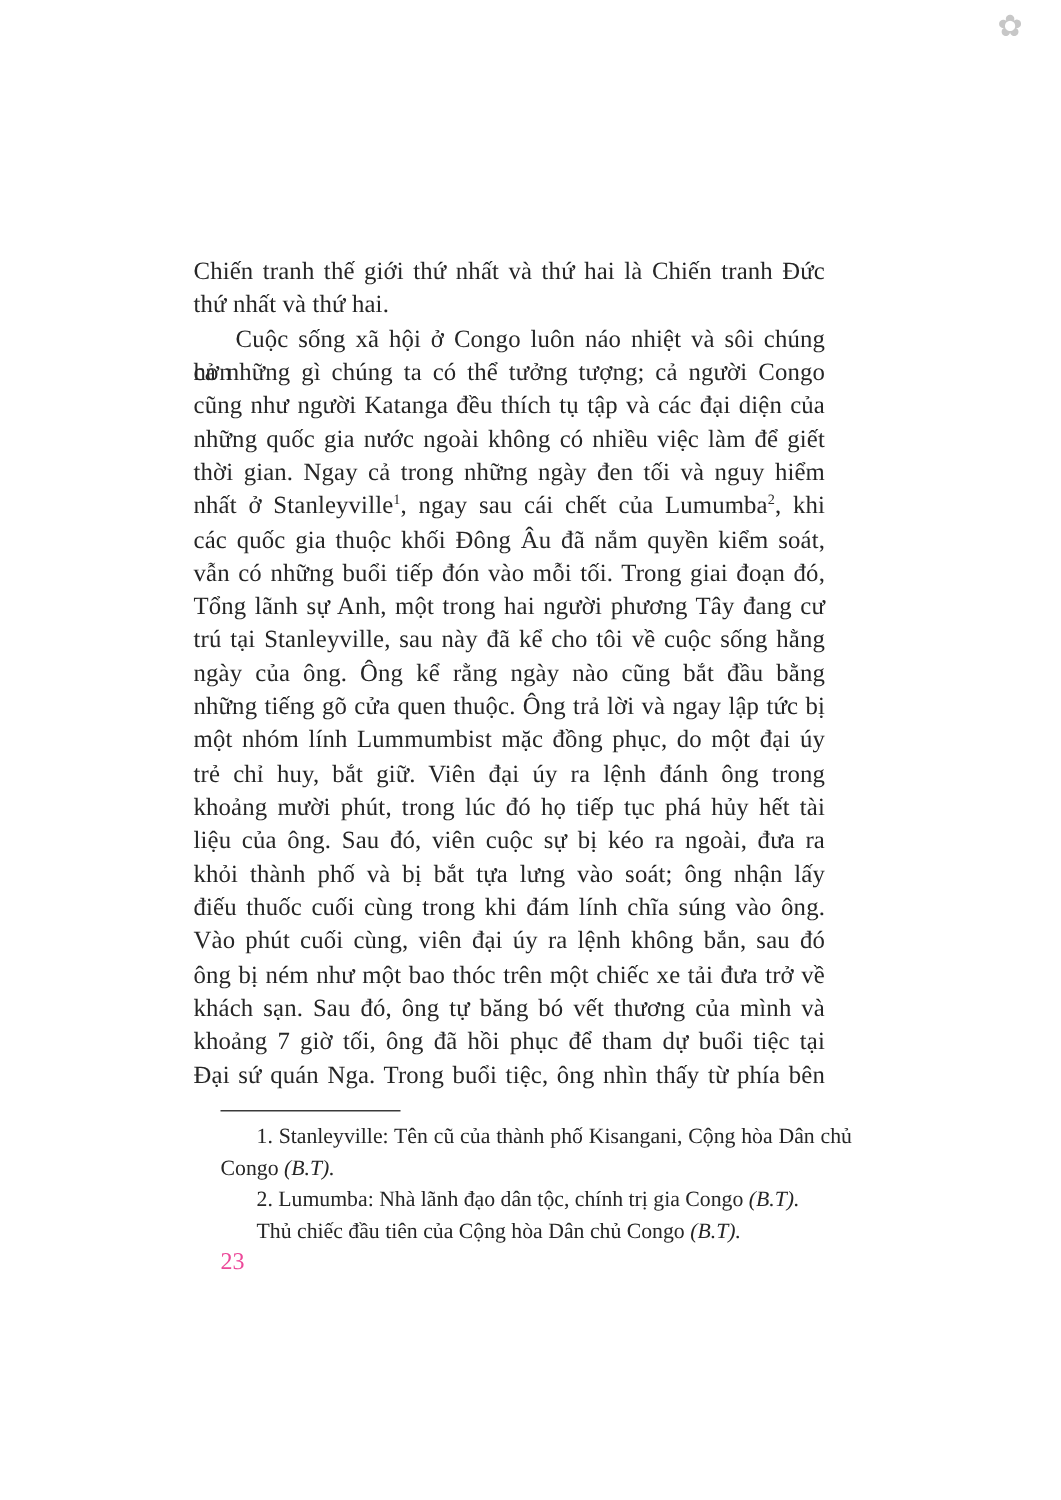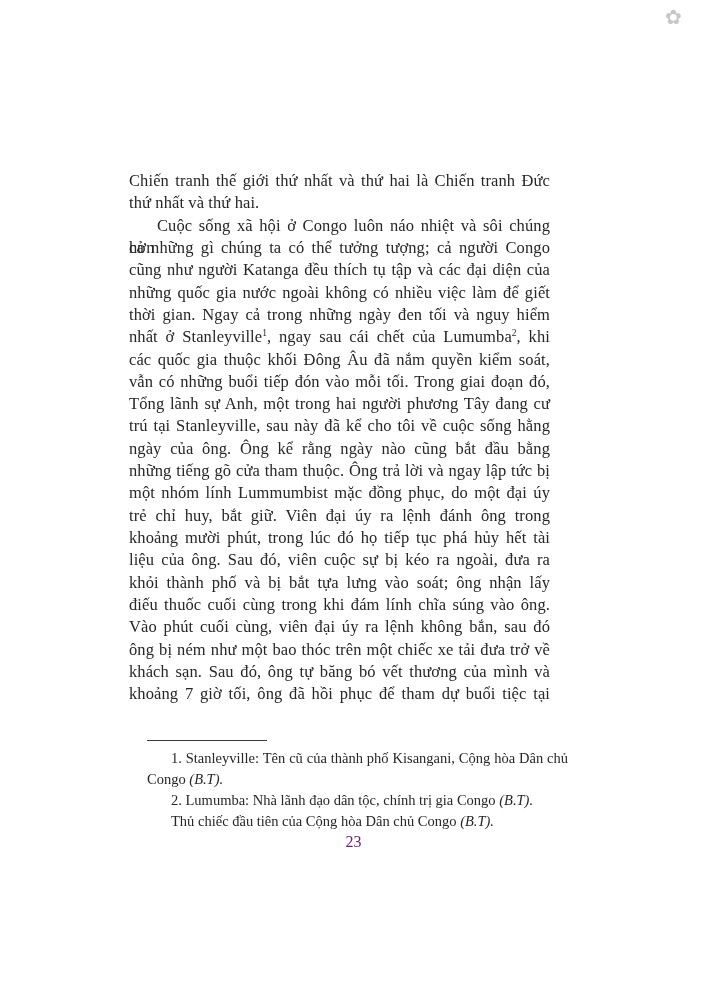--- a/index.html
+++ b/index.html
@@ -81,24 +81,24 @@
   }
   .it {
     font-style: italic;
     text-align: center;
   }
   .pagenum {
     position: absolute;
     left: 147px;
     top: 831px;
     width: 413px;
-    text-align: center;
+    text-align: left;
     font-size: 16px;
     line-height: 22px;
-    color: #701a75;
+    color: #ec4899;
   }
 </style>
 </head>
 <body>
 
 <div class="page">
 
   <div class="ornament">✿</div>
 
   <div class="textblock">
@@ -113,31 +113,32 @@
 
     <div class="bl">
       <span>nhất ở Stanleyville</span><sup class="fnref">1</sup><span>, ngay sau cái chết của Lumumba</span><sup class="fnref">2</sup><span>, khi</span>
     </div>
 
     <div class="bl">các quốc gia thuộc khối Đông Âu đã nắm quyền kiểm soát,</div>
     <div class="bl">vẫn có những buổi tiếp đón vào mỗi tối. Trong giai đoạn đó,</div>
     <div class="bl">Tổng lãnh sự Anh, một trong hai người phương Tây đang cư</div>
     <div class="bl">trú tại Stanleyville, sau này đã kể cho tôi về cuộc sống hằng</div>
     <div class="bl">ngày của ông. Ông kể rằng ngày nào cũng bắt đầu bằng</div>
-    <div class="bl">những tiếng gõ cửa tham thuộc. Ông trả lời và ngay lập tức bị</div>
+    <div class="bl">những tiếng gõ cửa quen thuộc. Ông trả lời và ngay lập tức bị</div>
     <div class="bl">một nhóm lính Lummumbist mặc đồng phục, do một đại úy</div>
     <div class="bl">trẻ chỉ huy, bắt giữ. Viên đại úy ra lệnh đánh ông trong</div>
     <div class="bl">khoảng mười phút, trong lúc đó họ tiếp tục phá hủy hết tài</div>
     <div class="bl">liệu của ông. Sau đó, viên cuộc sự bị kéo ra ngoài, đưa ra</div>
     <div class="bl">khỏi thành phố và bị bắt tựa lưng vào soát; ông nhận lấy</div>
     <div class="bl">điếu thuốc cuối cùng trong khi đám lính chĩa súng vào ông.</div>
     <div class="bl">Vào phút cuối cùng, viên đại úy ra lệnh không bắn, sau đó</div>
     <div class="bl">ông bị ném như một bao thóc trên một chiếc xe tải đưa trở về</div>
     <div class="bl">khách sạn. Sau đó, ông tự băng bó vết thương của mình và</div>
     <div class="bl">khoảng 7 giờ tối, ông đã hồi phục để tham dự buổi tiệc tại</div>
+    <div class="bl">Đại sứ quán Nga. Trong buổi tiệc, ông nhìn thấy từ phía bên</div>
   </div>
 
   <div class="footnotes">
     <div class="fn-rule"></div>
     <div class="fl just indent">1. Stanleyville: Tên cũ của thành phố Kisangani, Cộng hòa Dân chủ</div>
     <div class="fl">
       <span>Congo </span><span class="it">(B.T).</span>
     </div>
     <div class="fl indent">
       <span>2. Lumumba: Nhà lãnh đạo dân tộc, chính trị gia Congo </span><span class="it">(B.T).</span>

